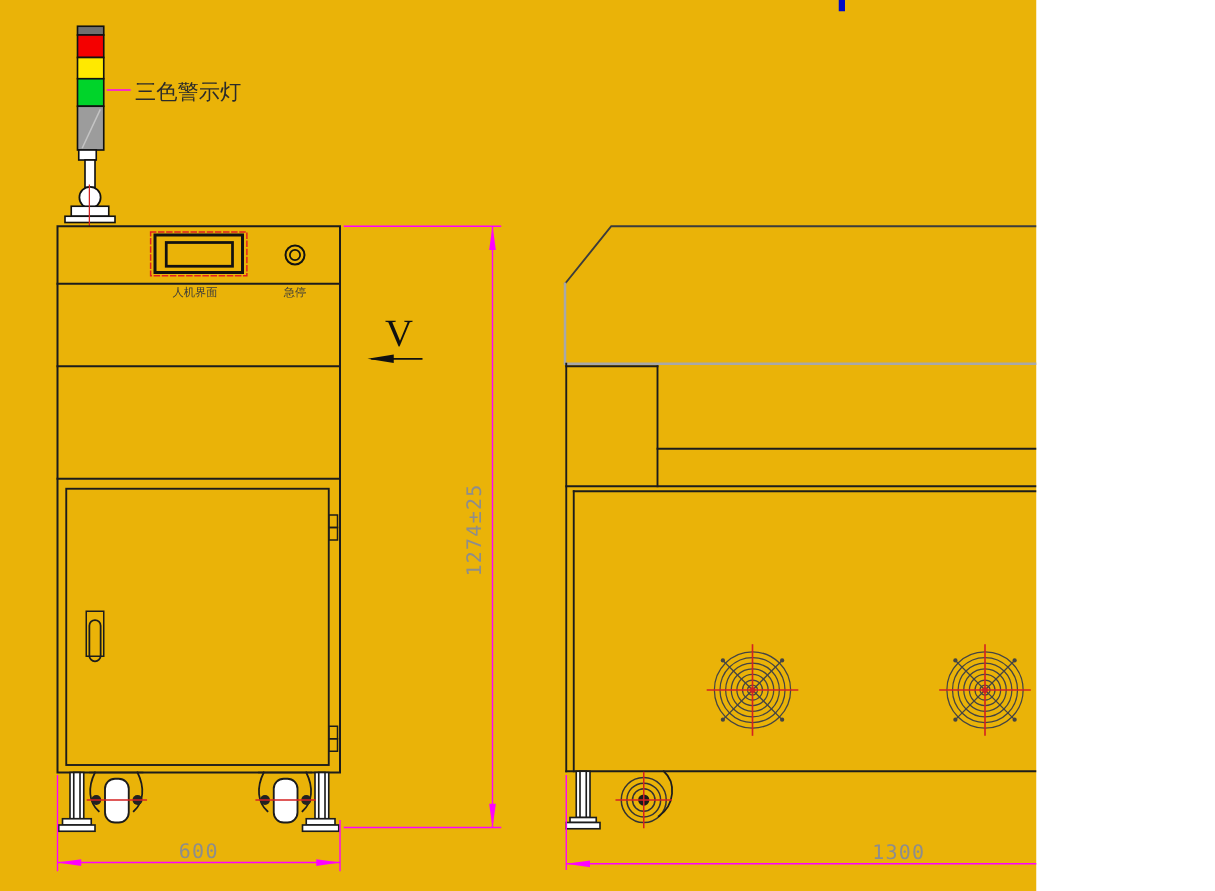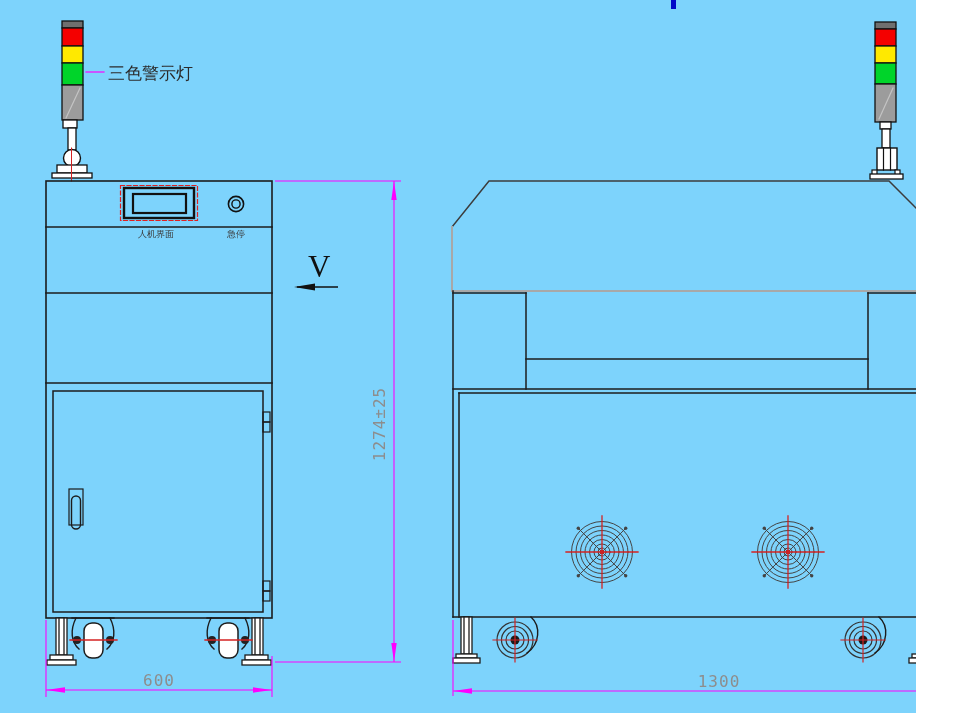--- a/index.html
+++ b/index.html
@@ -1,16 +1,16 @@
 <!DOCTYPE html>
 <html><head>
 <meta charset="utf-8">
 <style>
   html,body{margin:0;padding:0;background:#ffffff;}
-  .page{position:relative;width:916px;height:713px;background:#7dd3fc;overflow:hidden;
+  .page{position:relative;width:829px;height:713px;background:#eab308;overflow:hidden;
         font-family:"Liberation Sans",sans-serif;}
   svg{display:block;}
   text{user-select:none;}
   .dimtxt{font-family:"DejaVu Sans Mono",monospace;fill:#8d8d8d;font-size:16px;letter-spacing:1px;}
   .cjk-big{font-family:"Liberation Sans",sans-serif;fill:#2b2b2b;font-size:17px;}
   .cjk-sm{font-family:"Liberation Sans",sans-serif;fill:#3a3a3a;font-size:9px;}
   .vlabel{font-family:"Liberation Serif","DejaVu Serif",serif;fill:#101010;font-size:31px;}
 </style>
 </head>
 <body>

